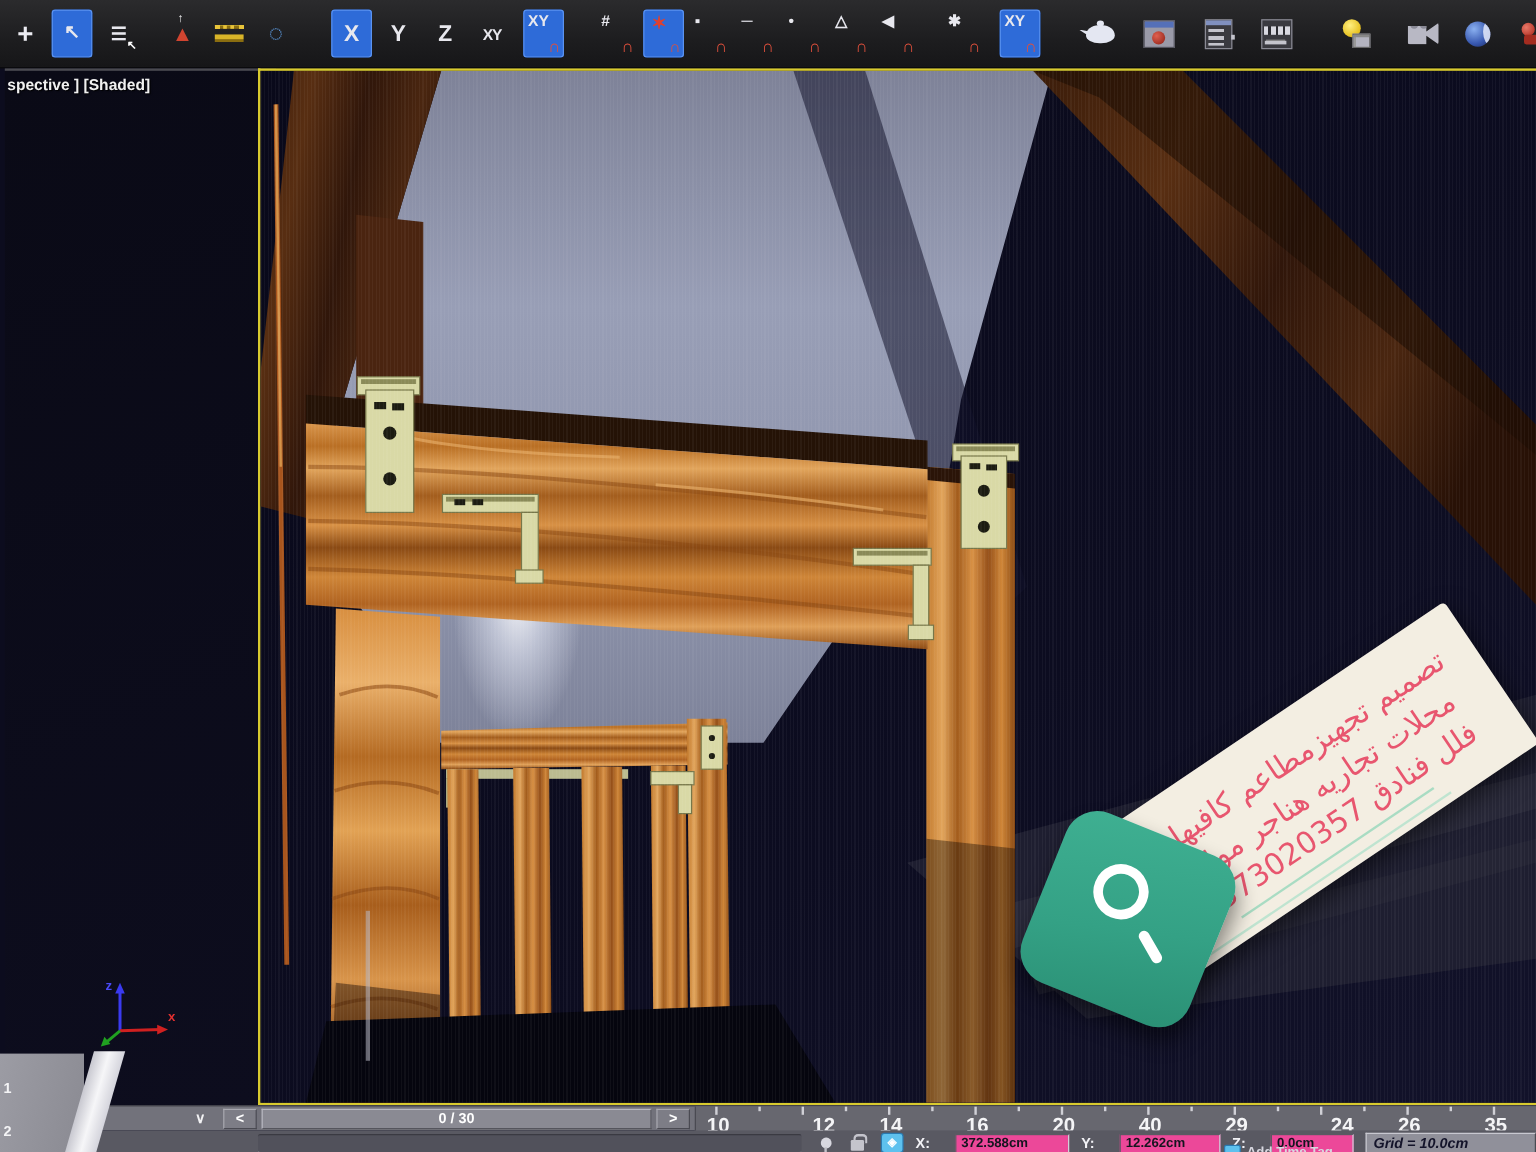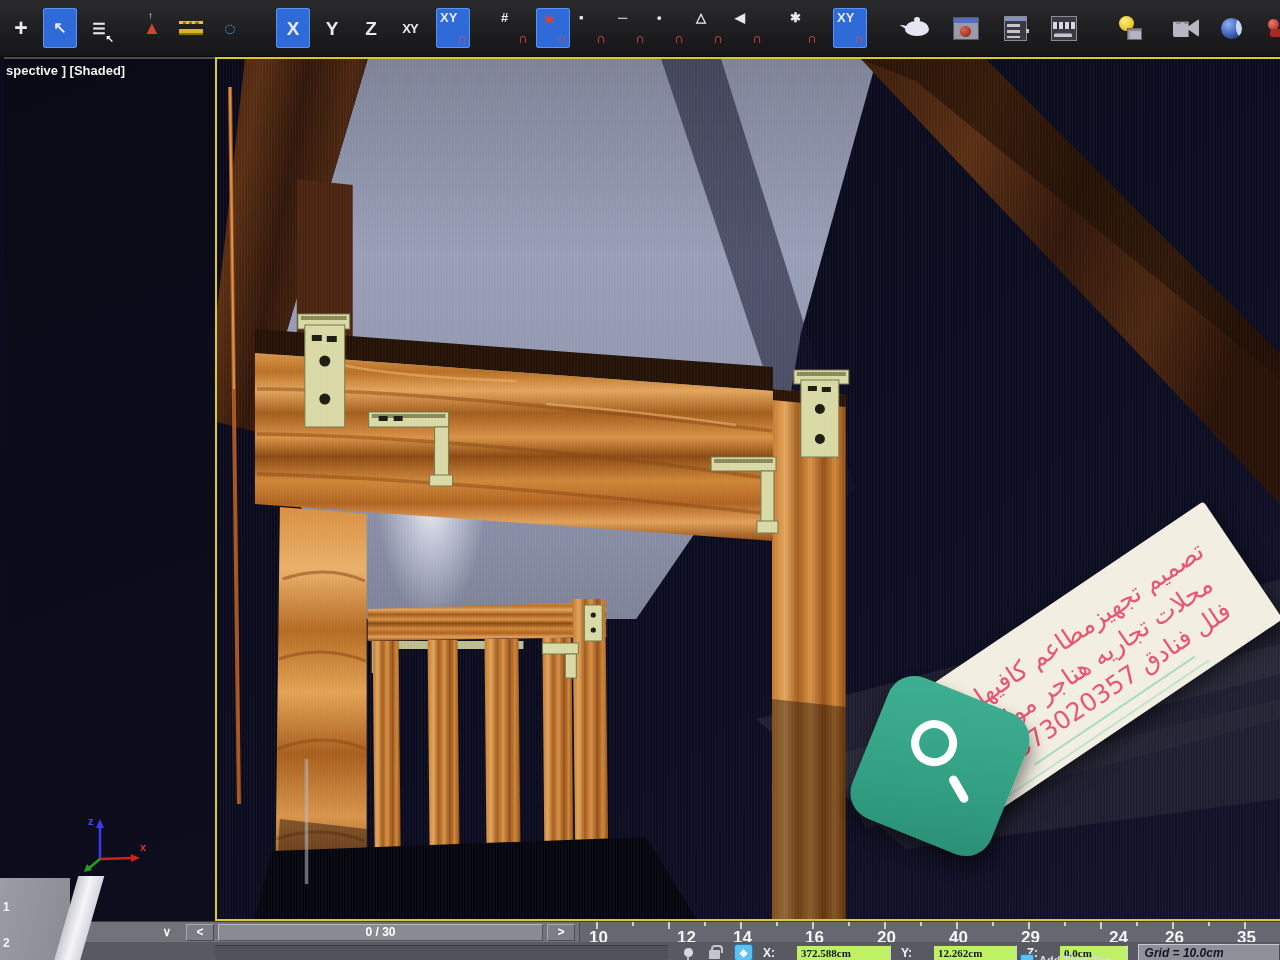--- a/index.html
+++ b/index.html
@@ -115,22 +115,22 @@
   .prompt { margin-left:215px; width:480px; height:16px; background:#51515b; border-radius:2px;
     border-top:1px solid #3a3a42; border-bottom:1px solid #8f8f98; }
   .pin { margin-left:16px; width:9px; height:9px; border-radius:50%; background:#d8d8e0; position:relative; }
   .pin::after { content:""; position:absolute; left:3px; top:8px; width:2px; height:5px; background:#c0c0c8; }
   .lock { margin-left:16px; width:12px; height:9px; background:#c4c4cc; border-radius:1px; position:relative; margin-top:4px; }
   .lock::before { content:""; position:absolute; left:2px; top:-5px; width:8px; height:6px;
     border:2px solid #c4c4cc; border-bottom:none; border-radius:4px 4px 0 0; }
   .blue-toggle { margin-left:14px; width:20px; height:17px; background:#5ec1ee; border:1px solid #2a7ab0;
     border-radius:3px; color:#fff; font-size:10px; font-weight:bold; text-align:center; line-height:15px; }
   .coord-label { margin-left:10px; color:#f2f2f6; font-size:12px; font-weight:bold; }
-  .coord-field { margin-left:21px; height:16px; background:#bef264; border:1px solid; border-color:#5a5a62 #d0d0da #d0d0da #5a5a62;
-    color:#15151f; font-size:11px; font-weight:bold; padding:1px 4px; white-space:nowrap; overflow:hidden;font-family:Liberation Serif, serif; }
+  .coord-field { margin-left:21px; height:16px; background:#ec4899; border:1px solid; border-color:#5a5a62 #d0d0da #d0d0da #5a5a62;
+    color:#15151f; font-size:11px; font-weight:bold; padding:1px 4px; white-space:nowrap; overflow:hidden; }
   .grid-box { margin-left:10px; width:150px; height:17px; background:#90909a; border:1px solid;
     border-color:#c8c8d0 #4a4a52 #4a4a52 #c8c8d0; color:#14142a; font-size:12px; font-weight:bold;
     font-style:italic; padding:1px 6px; white-space:nowrap; }
   .addtag { position:absolute; left:1020px; top:954px; display:flex; align-items:center; gap:5px; }
   .addtag .sq { width:14px; height:12px; background:#5ec1ee; border:1px solid #2a7ab0; border-radius:2px; }
   .addtag .t { color:#d8d8e0; font-size:11px; font-weight:bold; }
 
   .corner { position:absolute; left:0; top:878px; width:70px; height:82px; z-index:6;
     background:linear-gradient(105deg,#9c9ca4,#8a8a92); }
   .corner .n1 { position:absolute; left:3px; top:22px; color:#f4f4f6; font-size:12px; font-weight:bold; }

